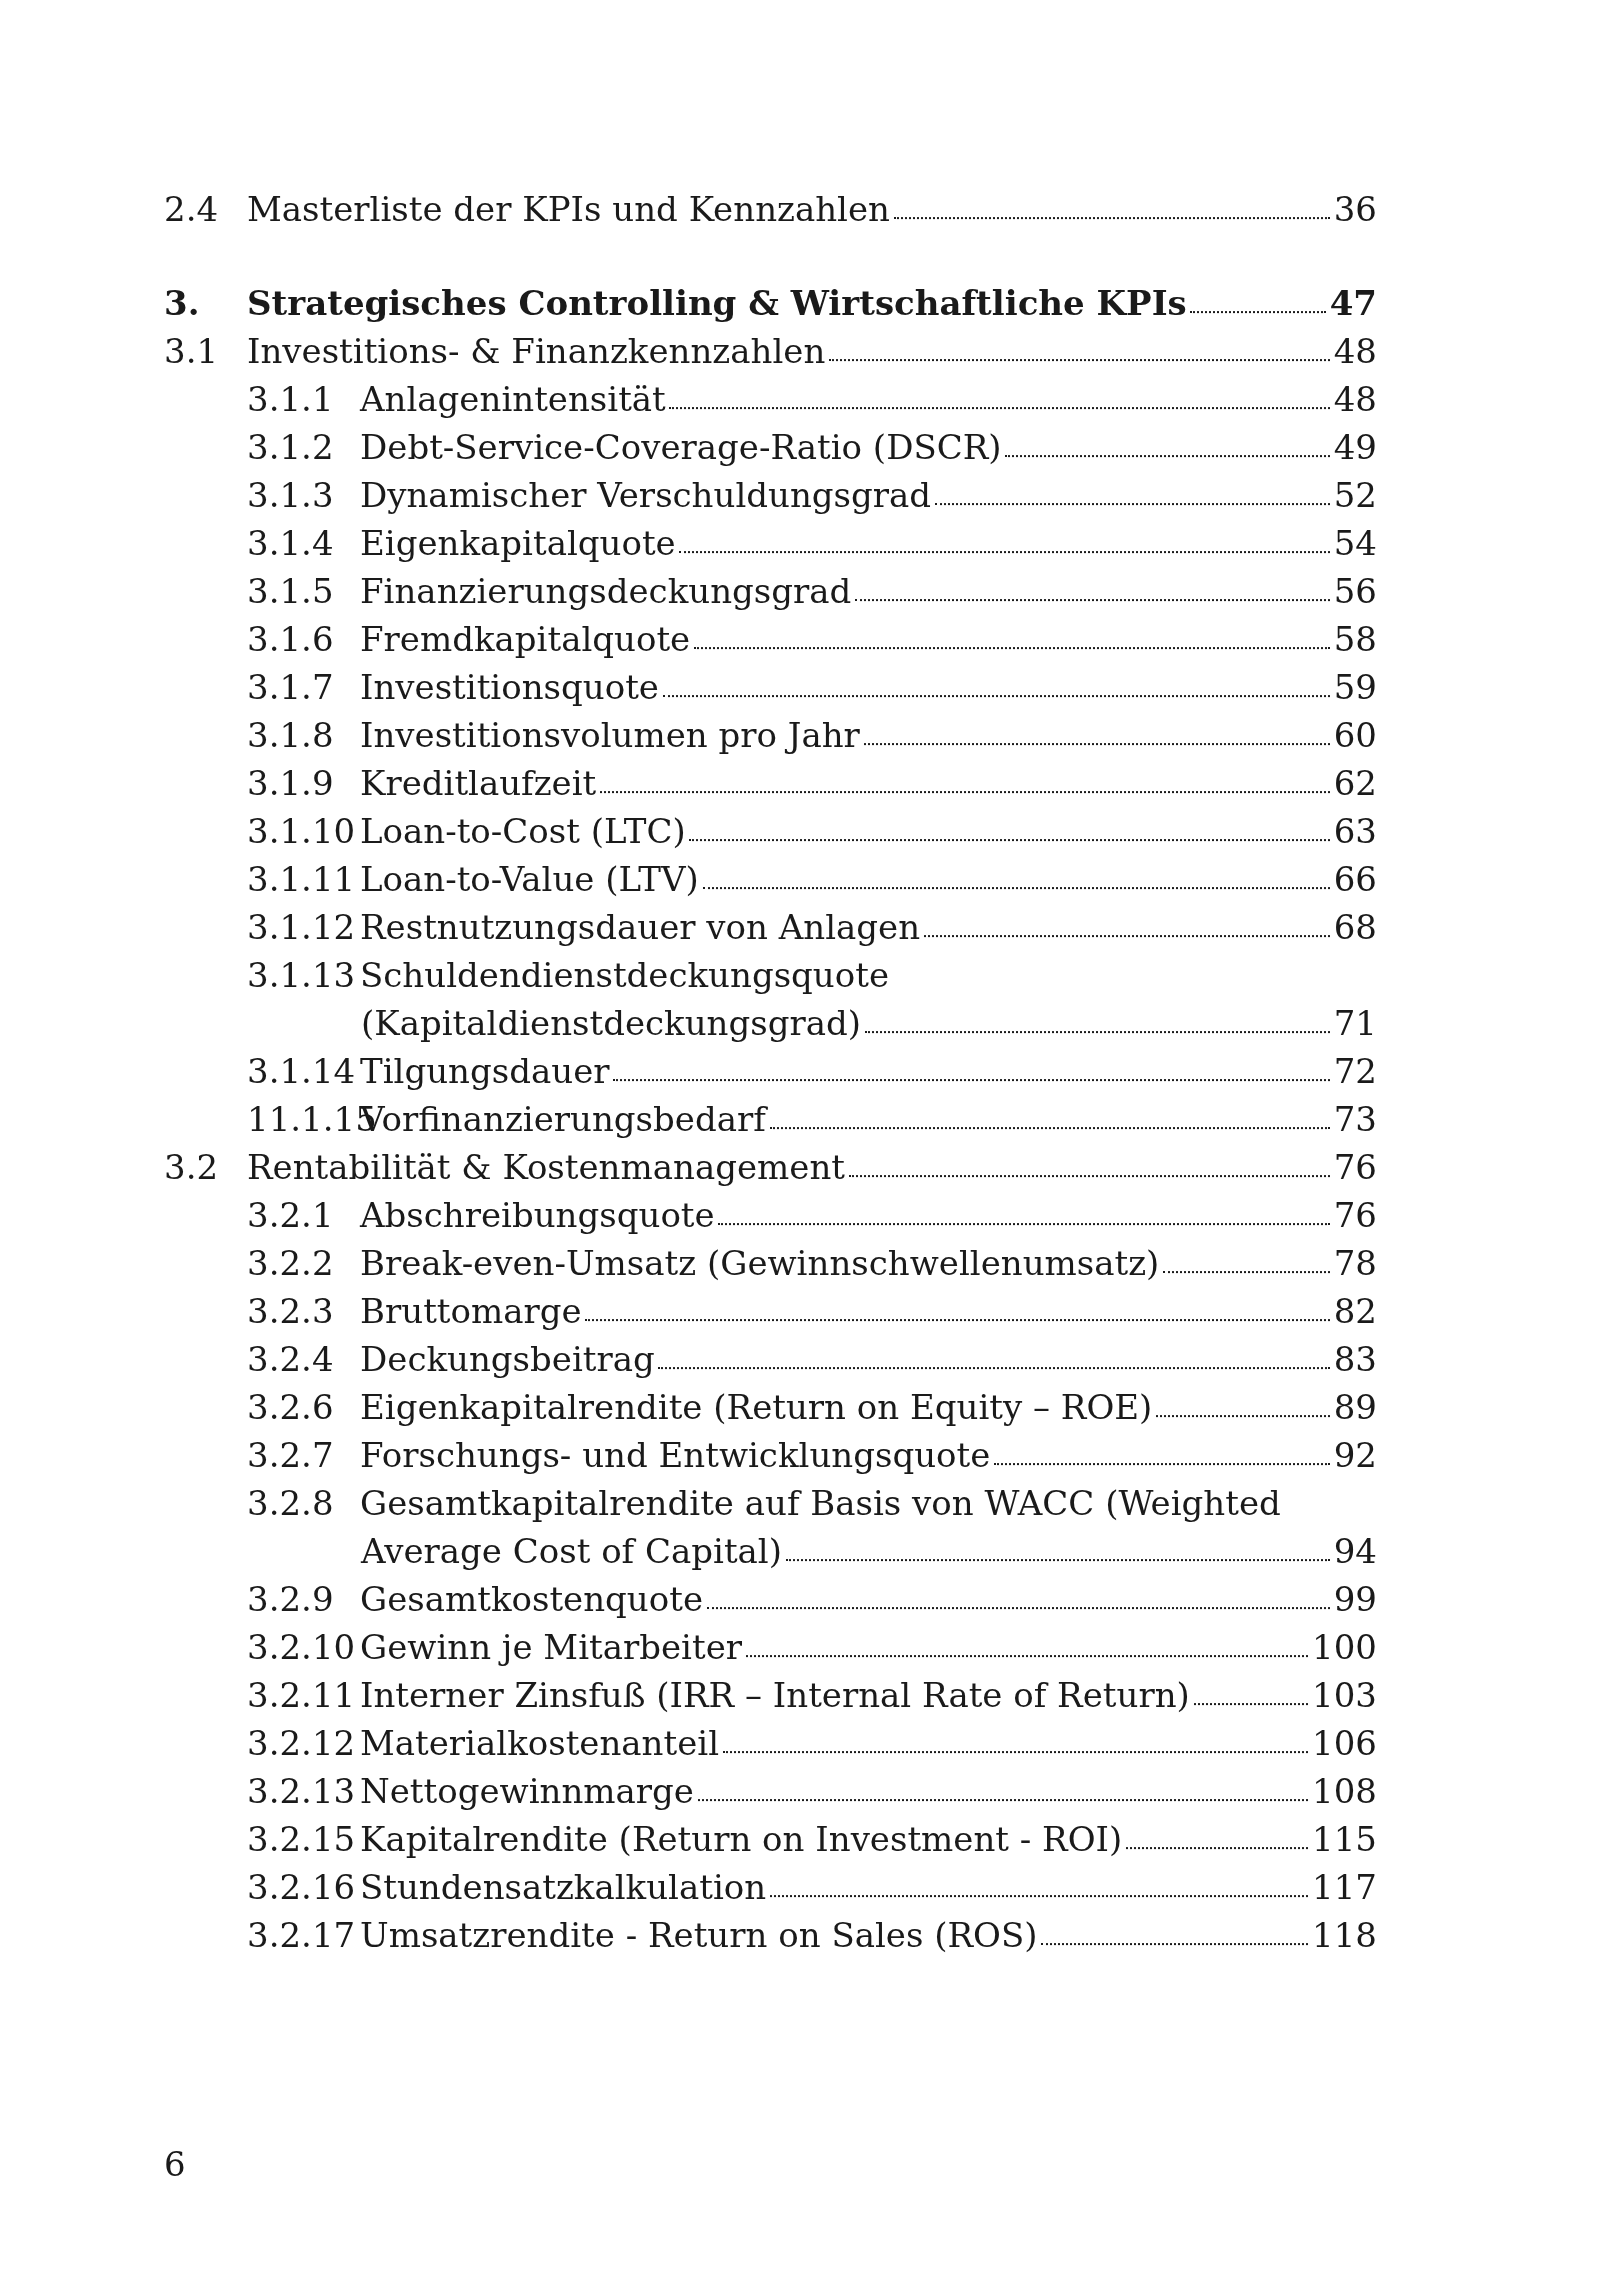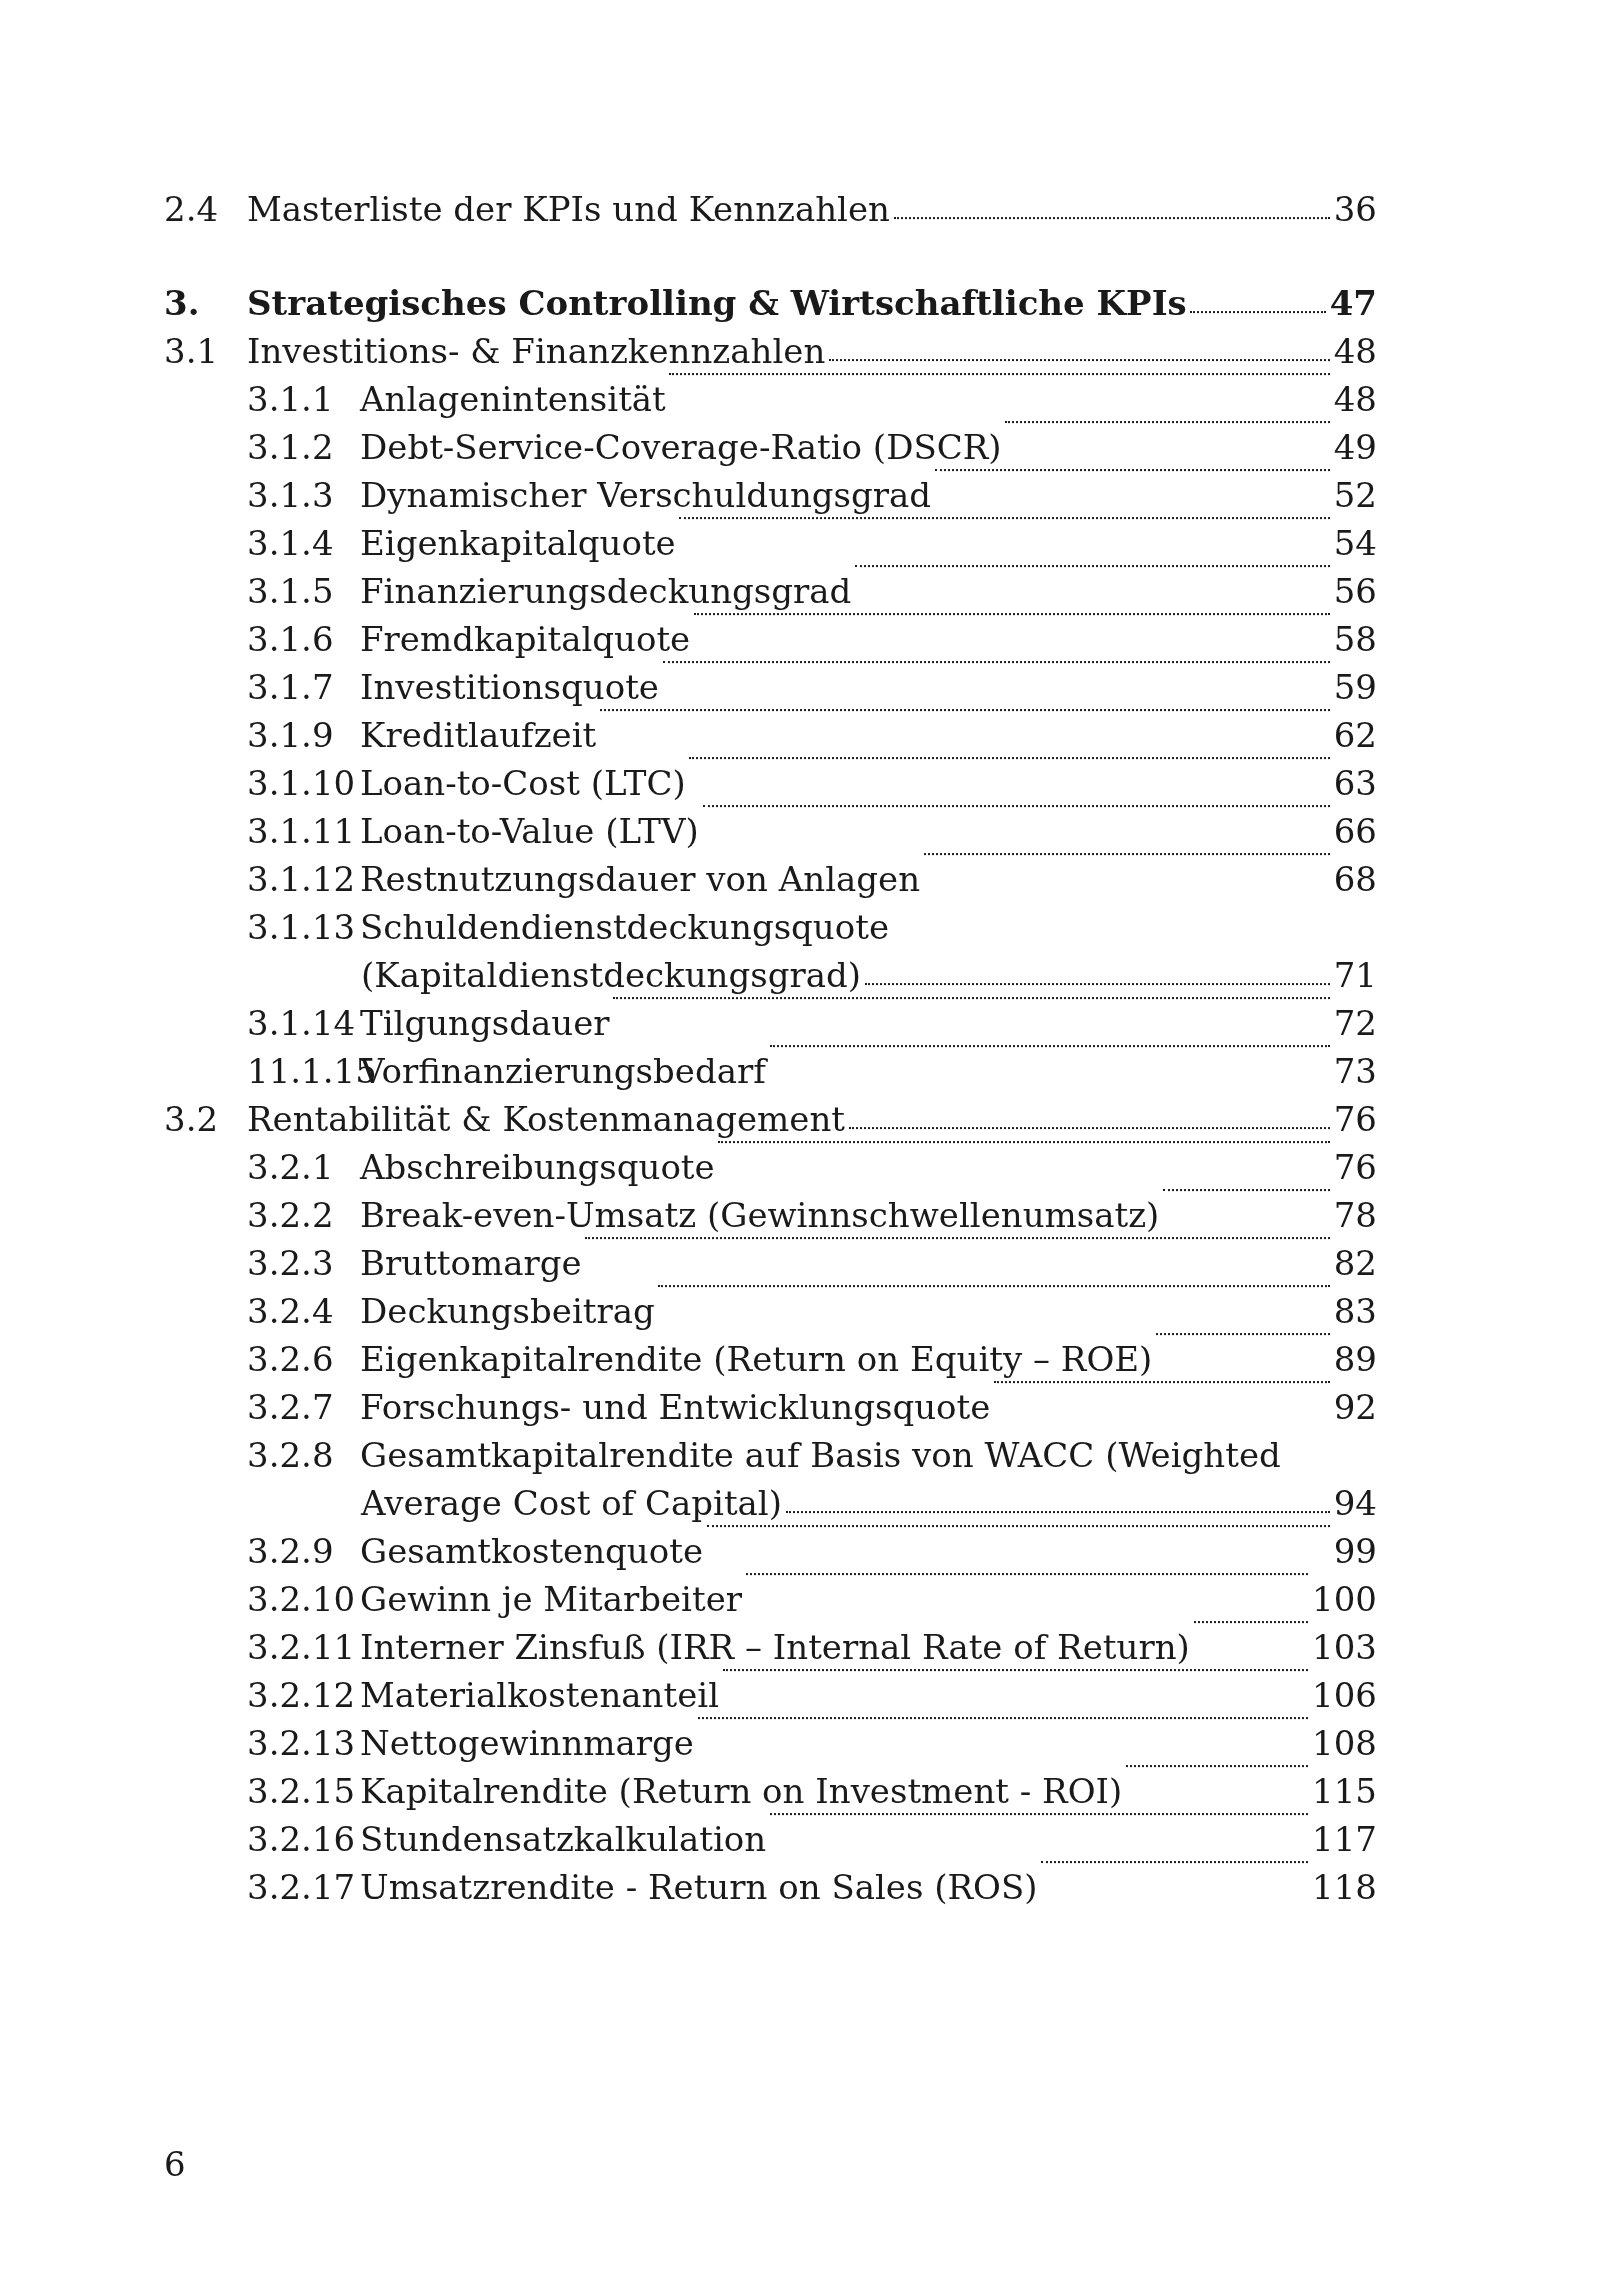--- a/index.html
+++ b/index.html
@@ -4,21 +4,21 @@
 <style>
   html, body { margin: 0; padding: 0; background: #ffffff; }
   body { width: 1620px; height: 2295px; position: relative; overflow: hidden;
          font-family: "DejaVu Serif", "Liberation Serif", serif; color: #1a1a1a; }
   .toc { position: absolute; left: 164px; top: 185px; width: 1213px; }
   .row { position: relative; display: flex; align-items: baseline; height: 48px;
          font-size: 34px; line-height: 48px; }
   .row.gap-before { margin-top: 46px; }
   .num { flex: 0 0 auto; white-space: nowrap; }
   .lvl1 .num, .lvl2 .num { width: 83px; }
-  .lvl3 { padding-left: 83px; align-items: flex-end; }
+  .lvl3 { padding-left: 83px; }
   .lvl3 .num { width: 113px; }
   .title { flex: 0 1 auto; white-space: nowrap; }
   .leader { flex: 1 1 auto; border-bottom: 2.8px dotted #1a1a1a; margin: 0 3.7px; height: 0;
             align-self: baseline; transform: translateY(-1.9px); min-width: 9.3px; }
   .page { flex: 0 0 auto; text-align: right; }
   .bold { font-weight: bold; }
   .cont { padding-left: 197px; }
   .folio { position: absolute; left: 164px; top: 2144px; font-size: 34px;
            font-family: "DejaVu Serif", "Liberation Serif", serif; }
 </style>
@@ -80,20 +80,26 @@
       <span class="leader"></span>
       <span class="page">58</span>
     </div>
     <div class="row lvl3">
       <span class="num">3.1.7</span>
       <span class="title">Investitionsquote</span>
       <span class="leader"></span>
       <span class="page">59</span>
     </div>
     <div class="row lvl3">
+      <span class="num">3.1.8</span>
+      <span class="title">Investitionsvolumen pro Jahr</span>
+      <span class="leader"></span>
+      <span class="page">60</span>
+    </div>
+    <div class="row lvl3">
       <span class="num">3.1.9</span>
       <span class="title">Kreditlaufzeit</span>
       <span class="leader"></span>
       <span class="page">62</span>
     </div>
     <div class="row lvl3">
       <span class="num">3.1.10</span>
       <span class="title">Loan-to-Cost (LTC)</span>
       <span class="leader"></span>
       <span class="page">63</span>

